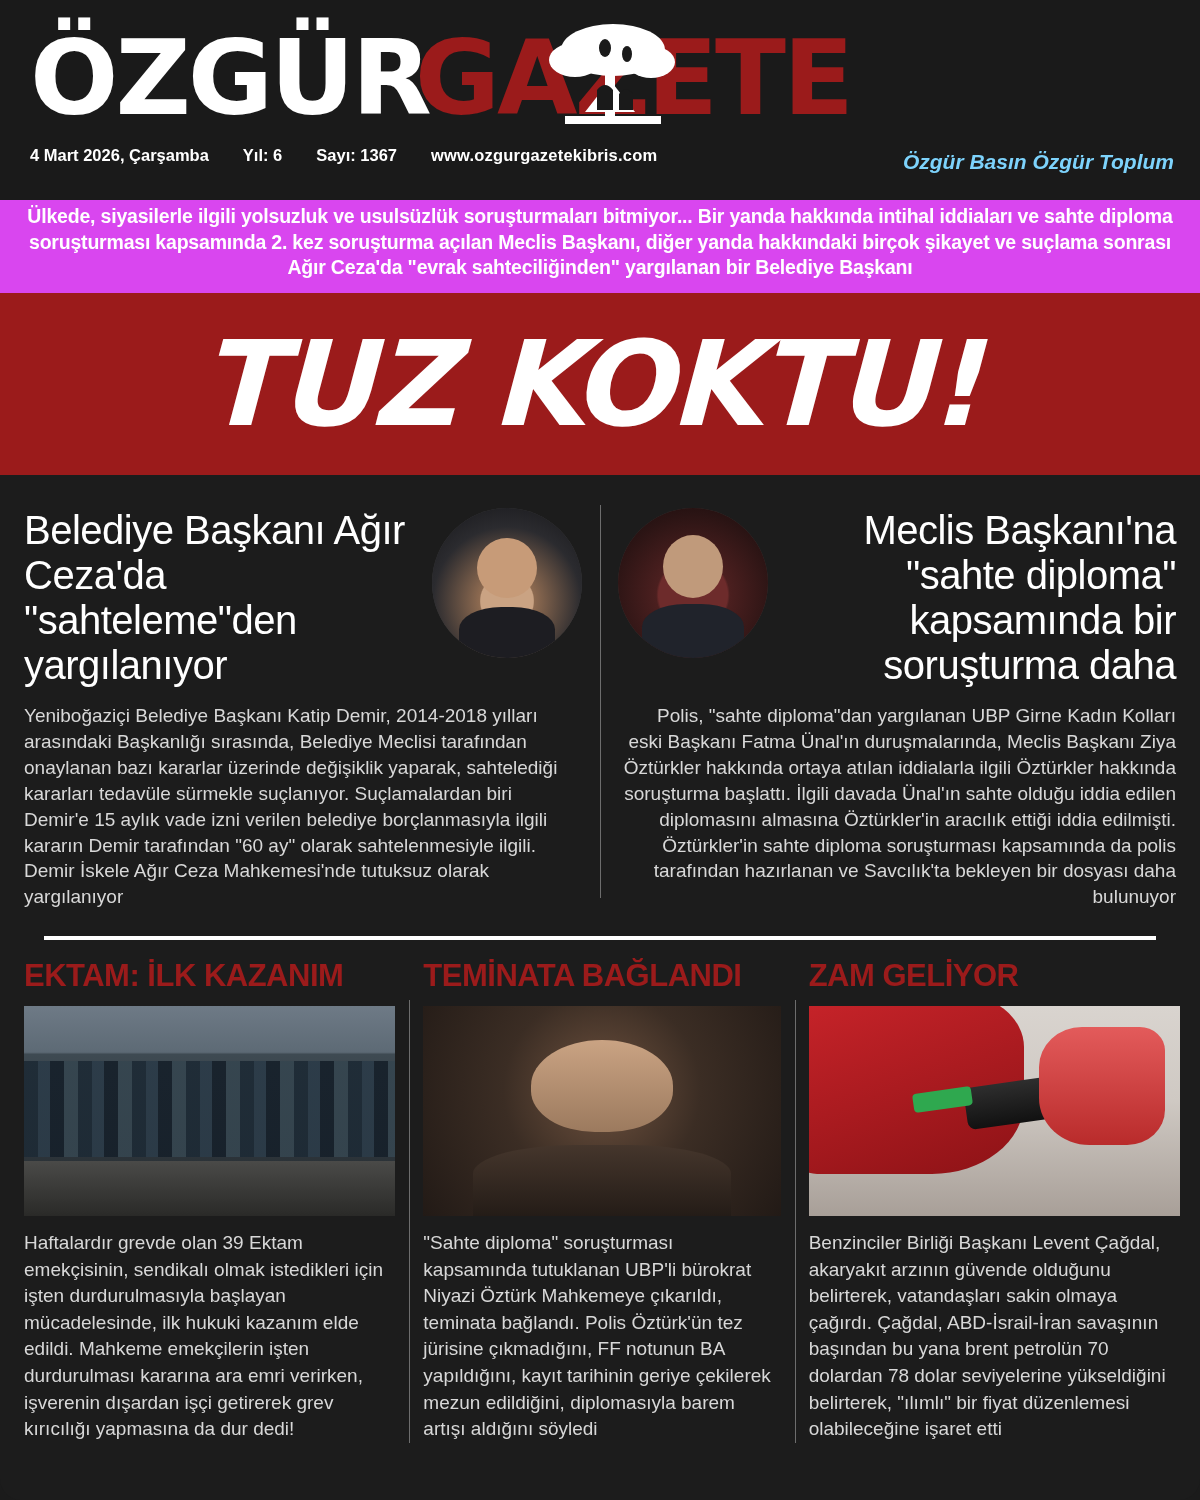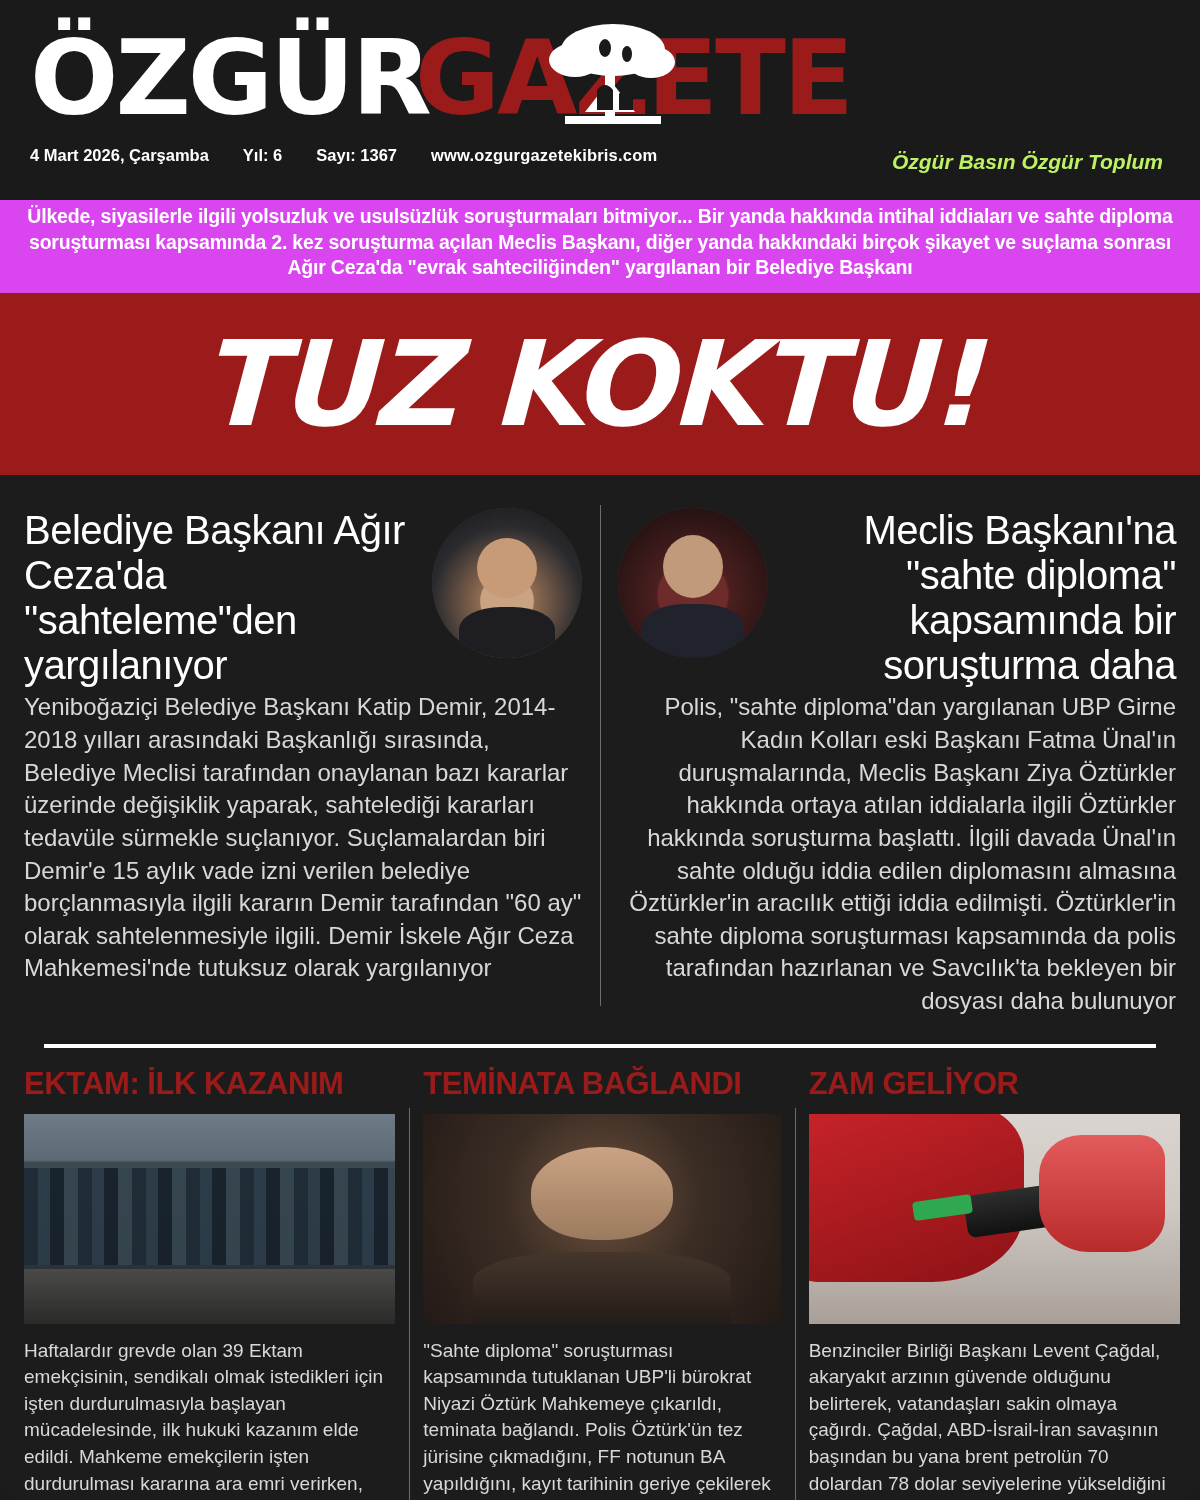--- a/index.html
+++ b/index.html
@@ -52,22 +52,22 @@
     align-items: center;
     gap: 34px;
     padding-top: 8px;
     color: #ffffff;
     font-size: 16.5px;
     font-weight: bold;
   }
   .info-row .url { font-weight: bold; letter-spacing: .2px; }
   .slogan {
     position: absolute;
-    right: 37px; top: 150px;
-    color: #bef264;
+    right: 26px; top: 150px;
+    color: #7dd3fc;
     font-style: italic;
     font-weight: bold;
     font-size: 21px;
   }
 
   
   .kicker {
     background: #d946ef;
     color: #ffffff;
     text-align: center;
@@ -136,23 +136,23 @@
   .portrait {
     width: 150px; height: 150px;
     border-radius: 50%;
     flex: 0 0 150px;
     overflow: hidden;
     position: relative;
     background: #3a3a3a;
   }
   .lead-body {
     color: #d8d8d8;
-    font-size: 24px;
+    font-size: 19px;
     line-height: 1.36;
-    margin-top: 4px;
+    margin-top: 16px;
   }
   .lead.left .lead-body { text-align: left; }
   .lead.right .lead-body { text-align: right; }
 
   
   .rule {
     height: 4px;
     background: #ffffff;
     margin: 16px 44px 0 44px;
   }

